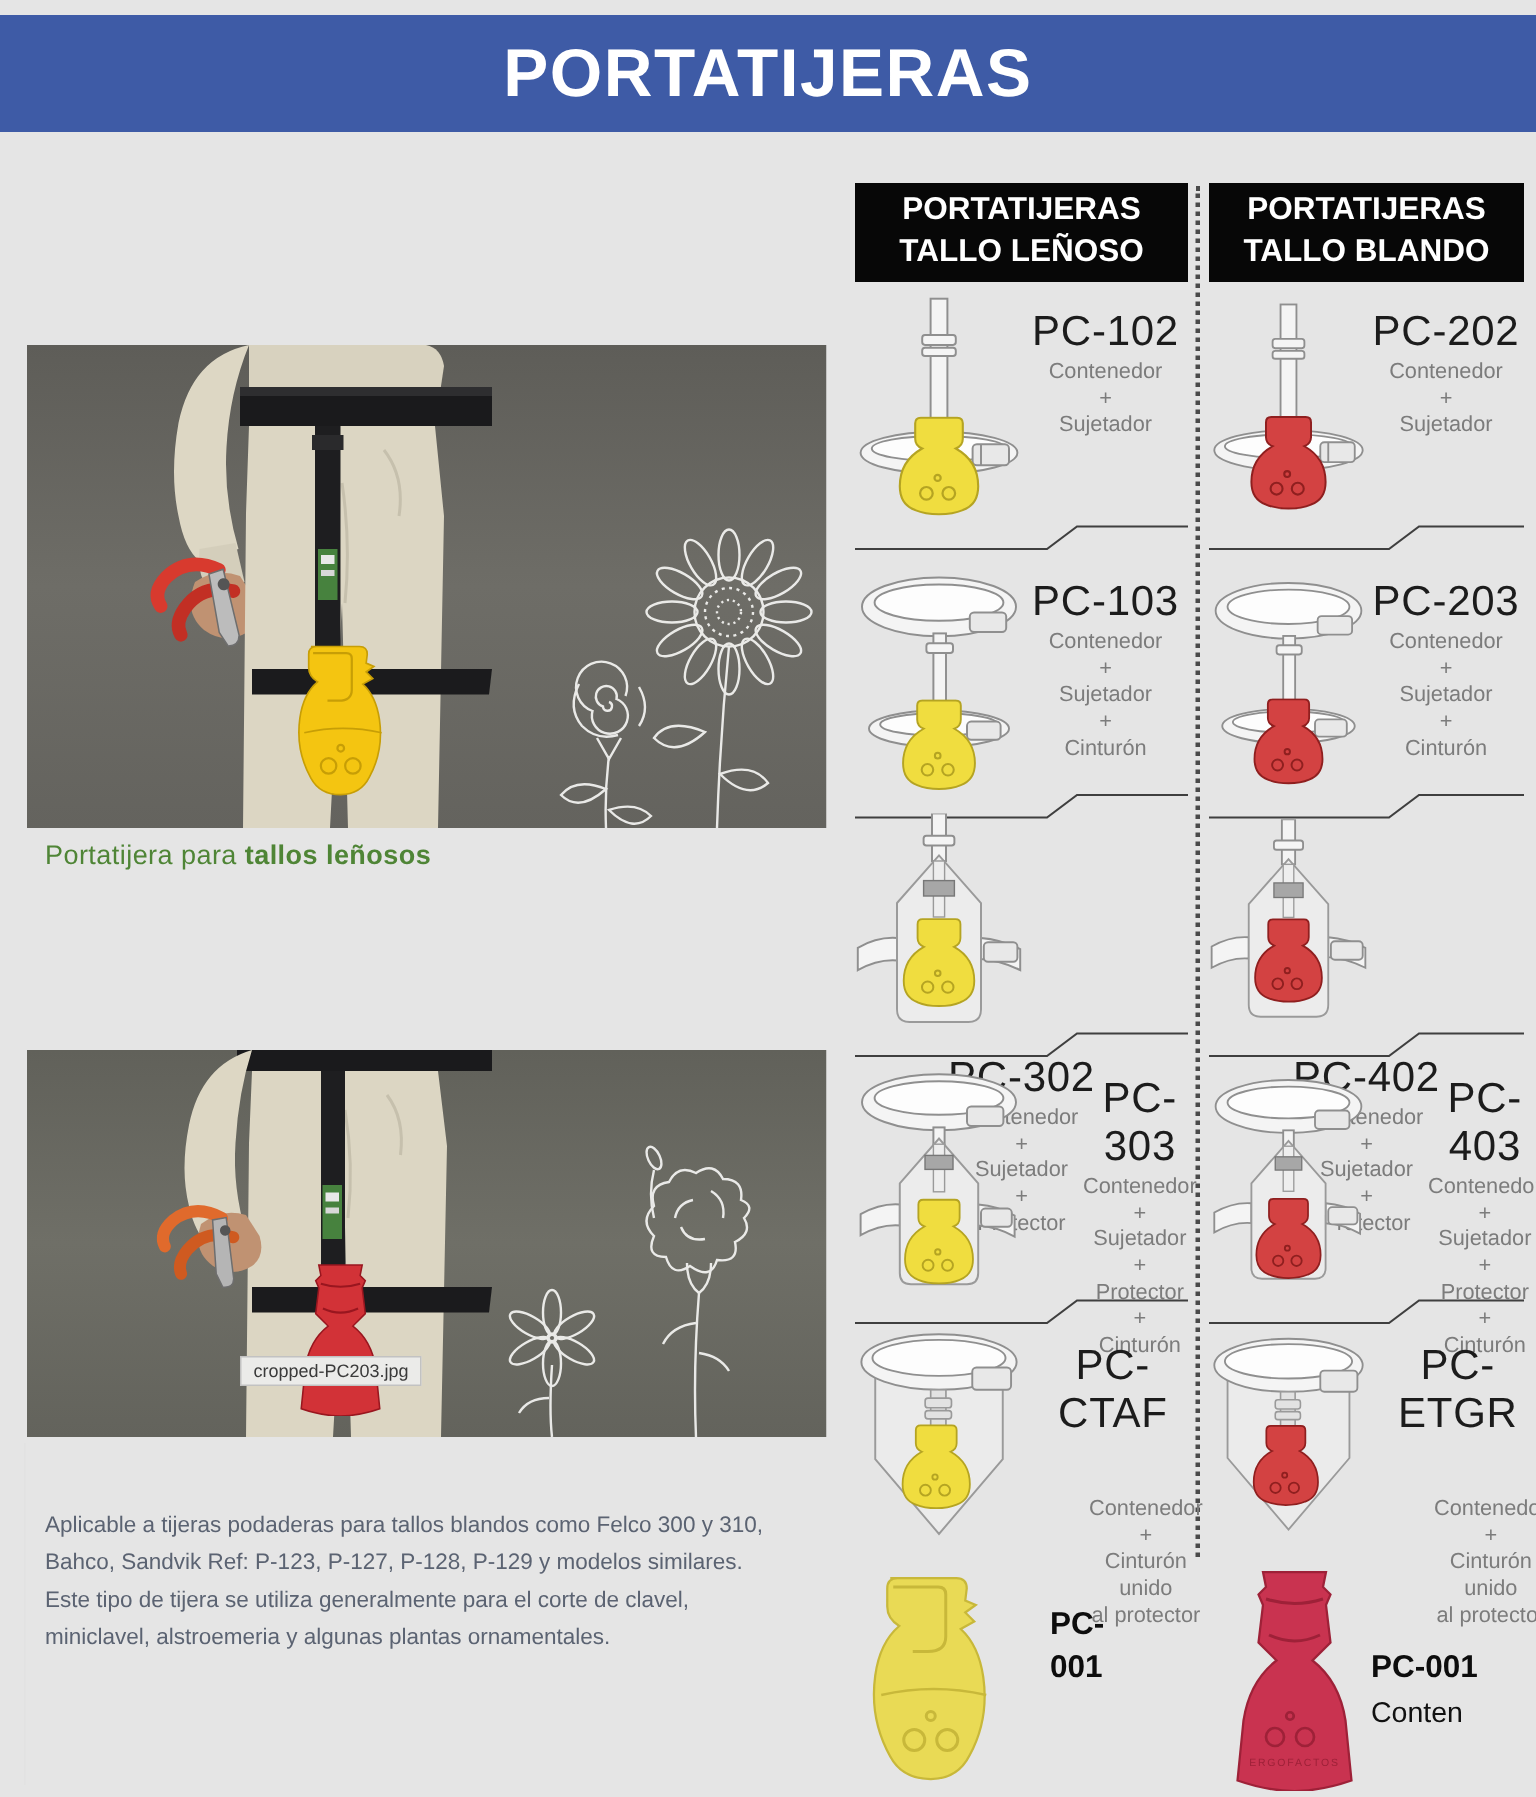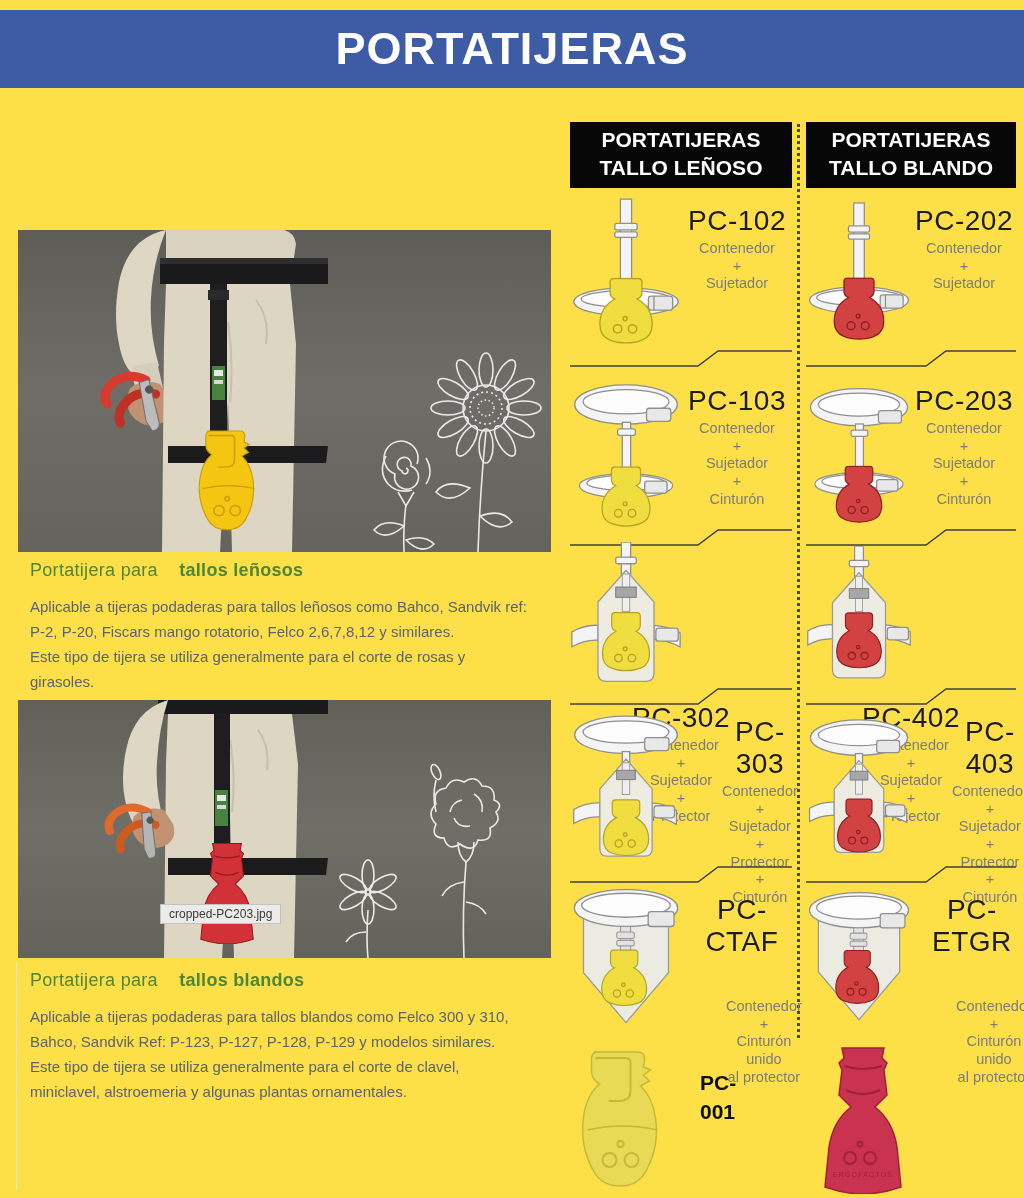--- a/index.html
+++ b/index.html
@@ -1,27 +1,27 @@
 <!DOCTYPE html>
 <html><head>
 <meta charset="utf-8">
 <style>
   html,body{margin:0;padding:0;background:#ffffff;}
-  .page{position:relative;width:1024px;height:1198px;background:#fde047;overflow:hidden;
+  .page{position:relative;width:1024px;height:1198px;background:#e5e5e5;overflow:hidden;
         font-family:"Liberation Sans",sans-serif;}
   .abs{position:absolute;}
 
   
   .banner{position:absolute;left:0;top:10px;width:1024px;height:78px;background:#3e5ba6;
           display:flex;align-items:center;justify-content:center;}
   .banner .title{color:#ffffff;font-size:45px;font-weight:700;letter-spacing:1px;}
 
   
   .heading{position:absolute;left:30px;font-size:18px;color:#4f8536;letter-spacing:.3px;}
-  .heading b{font-weight:700;margin-left:16px;}
+  .heading b{font-weight:700;}
   .para{position:absolute;left:30px;width:532px;font-size:15px;line-height:25px;color:#5b6372;
         white-space:pre-line;}
 
   .photo{position:absolute;display:block;}
   .caption{position:absolute;left:160px;top:904px;background:#ebebe9;border:1px solid #c2c2c2;
            color:#3a3a3a;font-size:12px;padding:2px 8px;white-space:nowrap;}
 
   
   .catalog{position:absolute;left:570px;top:122px;width:454px;height:918px;}
   .colhead{position:absolute;top:0;height:66px;background:#070707;color:#ffffff;text-align:center;
@@ -234,24 +234,20 @@
         <path d="M468,201 q-6,60 -8,121"></path>
         <path d="M452,258 q-24,-10 -34,4 q14,14 34,-4 z"></path>
         <path d="M462,286 q22,-8 32,6 q-14,12 -32,-6 z"></path>
       </g>
     </g>
   </svg>
 
   <div class="heading" style="top:560px">
     <span>Portatijera para </span><b>tallos leñosos</b>
   </div>
-  <div class="para" style="top:594px">Aplicable a tijeras podaderas para tallos leñosos como Bahco, Sandvik ref:
-P-2, P-20, Fiscars mango rotatorio, Felco 2,6,7,8,12 y similares.
-Este tipo de tijera se utiliza generalmente para el corte de rosas y
-girasoles.</div>
 
   <svg class="photo" style="left:18px;top:700px;width:533px;height:258px" viewBox="0 0 533 258">
     <defs>
       <linearGradient id="gph2" x1="0" y1="0" x2="0" y2="1">
         <stop offset="0" stop-color="#61615a"></stop>
           <stop offset="0.5" stop-color="#6f6f67"></stop>
           <stop offset="1" stop-color="#63635c"></stop>
       </linearGradient>
     </defs>
     <rect width="533" height="258" fill="url(#gph2)"></rect>
@@ -293,23 +289,20 @@
         <path d="M0,50 q-4,50 -2,96"></path>
         <path d="M-2,70 q-16,2 -22,14 M0,90 q14,2 20,12"></path>
         <ellipse cx="-30" cy="-40" rx="4" ry="8" transform="rotate(-25 -30 -40)"></ellipse>
         <path d="M-30,-32 q-4,16 0,32"></path>
       </g>
     </g>
   </svg>
   <div class="caption">cropped-PC203.jpg</div>
 
   <div class="frameline"></div>
-  <div class="heading" style="top:970px">
-    <span>Portatijera para </span><b>tallos blandos</b>
-  </div>
   <div class="para" style="top:1004px">Aplicable a tijeras podaderas para tallos blandos como Felco 300 y 310,
 Bahco, Sandvik Ref: P-123, P-127, P-128, P-129 y modelos similares.
 Este tipo de tijera se utiliza generalmente para el corte de clavel,
 miniclavel, alstroemeria y algunas plantas ornamentales.</div>
 
   <div class="catalog">
     <div class="colhead colheadA">PORTATIJERAS
 TALLO LEÑOSO</div>
     <div class="colhead colheadB">PORTATIJERAS
 TALLO BLANDO</div>
@@ -474,14 +467,18 @@
   <svg class="abs" style="left:575px;top:1048px;width:96px;height:145px" viewBox="0 0 95 145">
     <use href="#sym-yellow-holder" style="--pf:#e9da55;--ps:#c8b83a"></use>
   </svg>
   <div class="blabel" style="left:700px;top:1068px;width:80px">PC-
 001</div>
 
   <svg class="abs" style="left:818px;top:1046px;width:90px;height:148px" viewBox="0 0 90 148">
     <use href="#sym-red-holder" style="--rf:#c93350;--rs:#9e2138"></use>
     <text x="45" y="131" font-size="7" letter-spacing="1.2" text-anchor="middle" fill="#9e2138">ERGOFACTOS</text>
   </svg>
+  <div class="blabel" style="left:914px;top:1068px;width:110px">
+    <span>PC-001</span>
+    <span class="sub">Conten</span>
+  </div>
 
 </div>
 
 </body></html>

